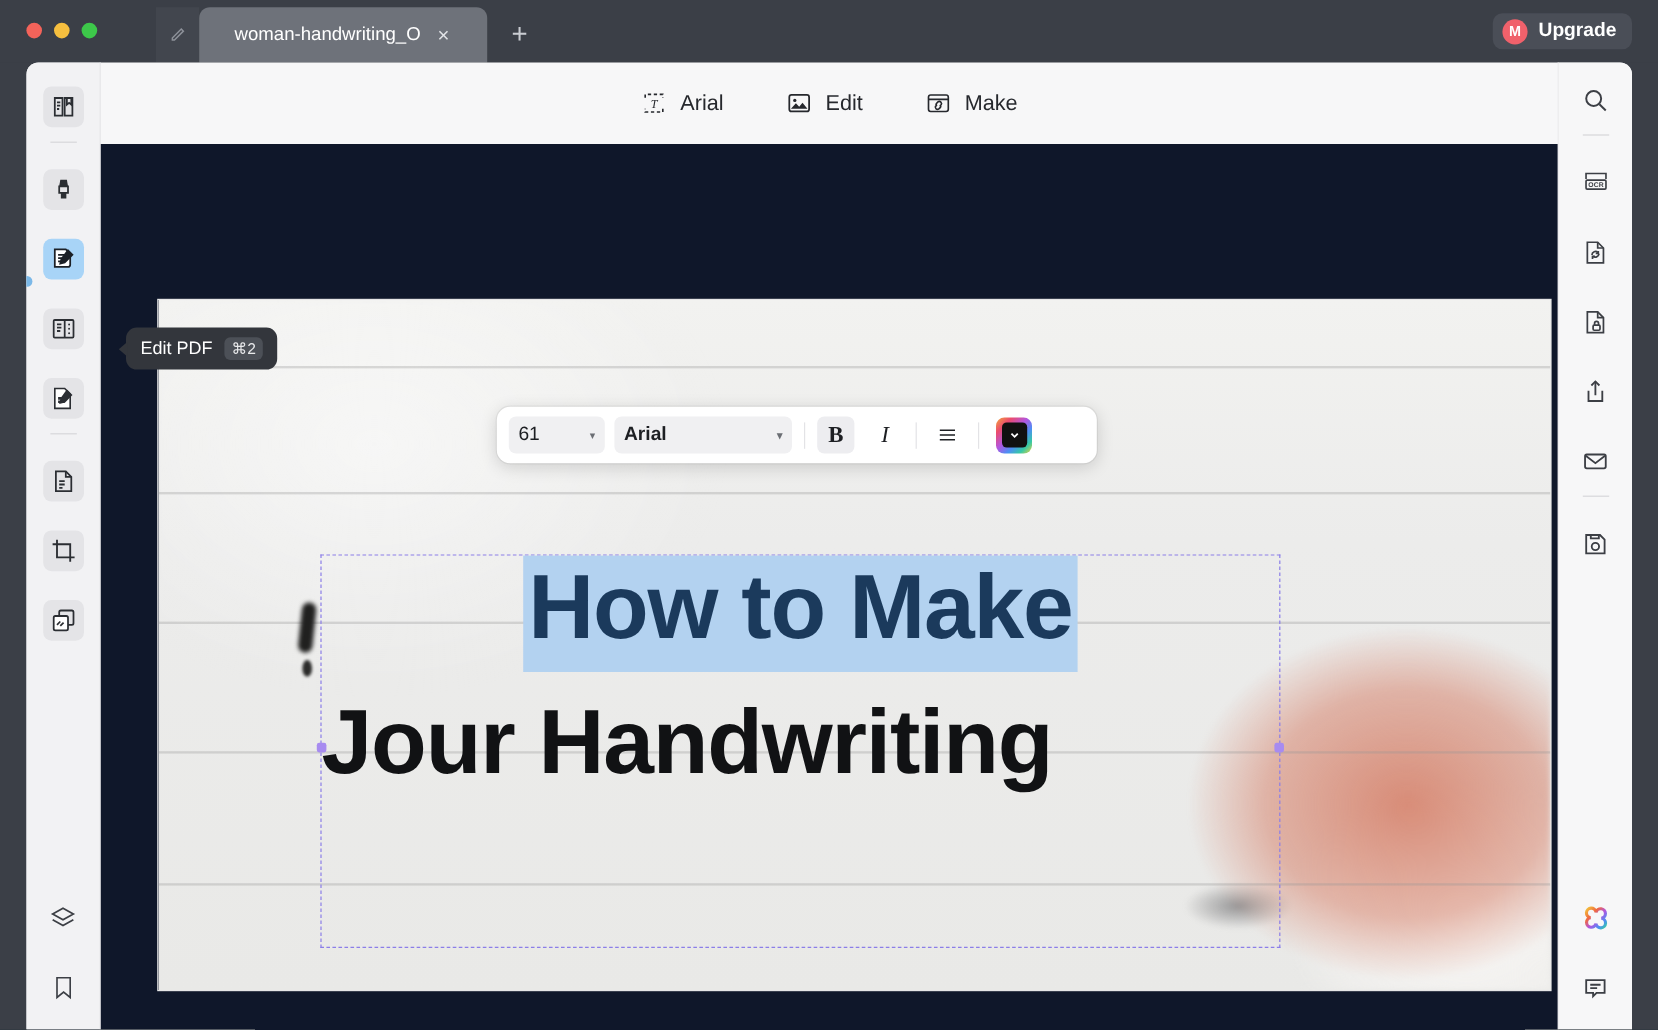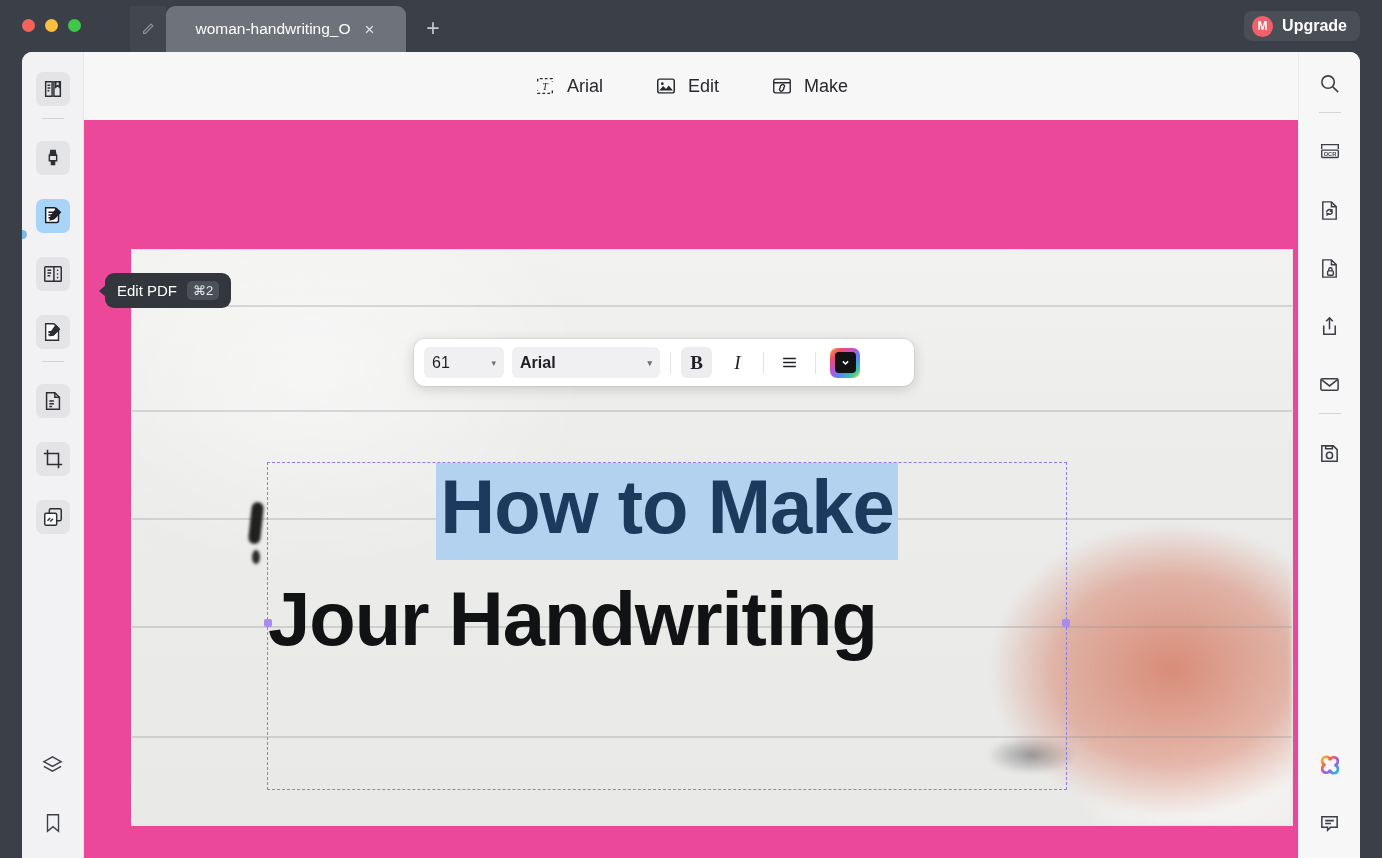--- a/index.html
+++ b/index.html
@@ -133,21 +133,21 @@
   }
   .toprow-item {
     display: flex; align-items: center; gap: 11px;
     font-size: 18px; color: #26282d;
   }
 
   
   .canvas {
     position: absolute; top: 68px; left: 62px;
     width: 1214px; height: 738px;
-    background: #ec4899;
+    background: #0f172a;
     text-decoration: underline;
   }
   .page {
     position: absolute; left: 48px; top: 130px;
     width: 1160px; height: 575px;
     overflow: hidden;
     background: linear-gradient(180deg,#f2f2f0 0%,#ececeb 35%,#e9e9e7 100%);
     box-shadow: 0 0 0 1px #e6e6e6;
   }
   

